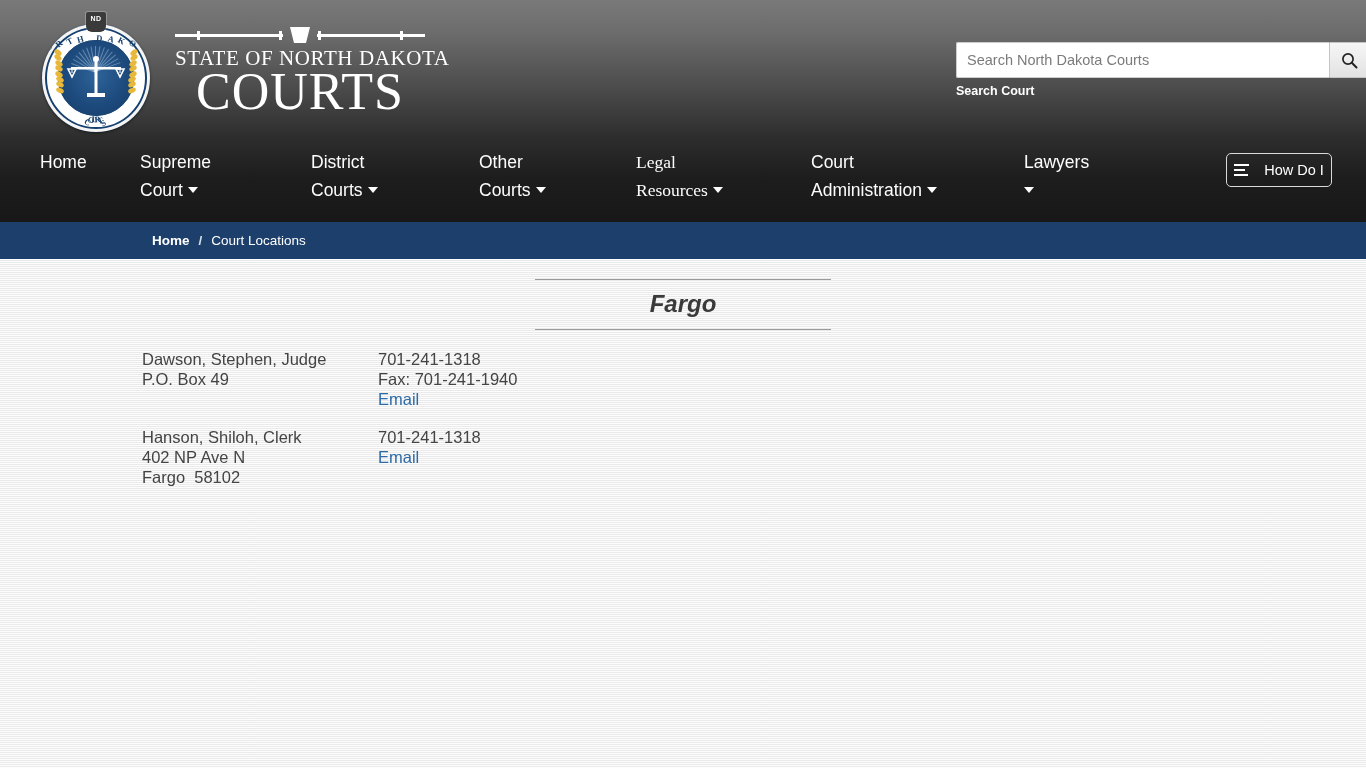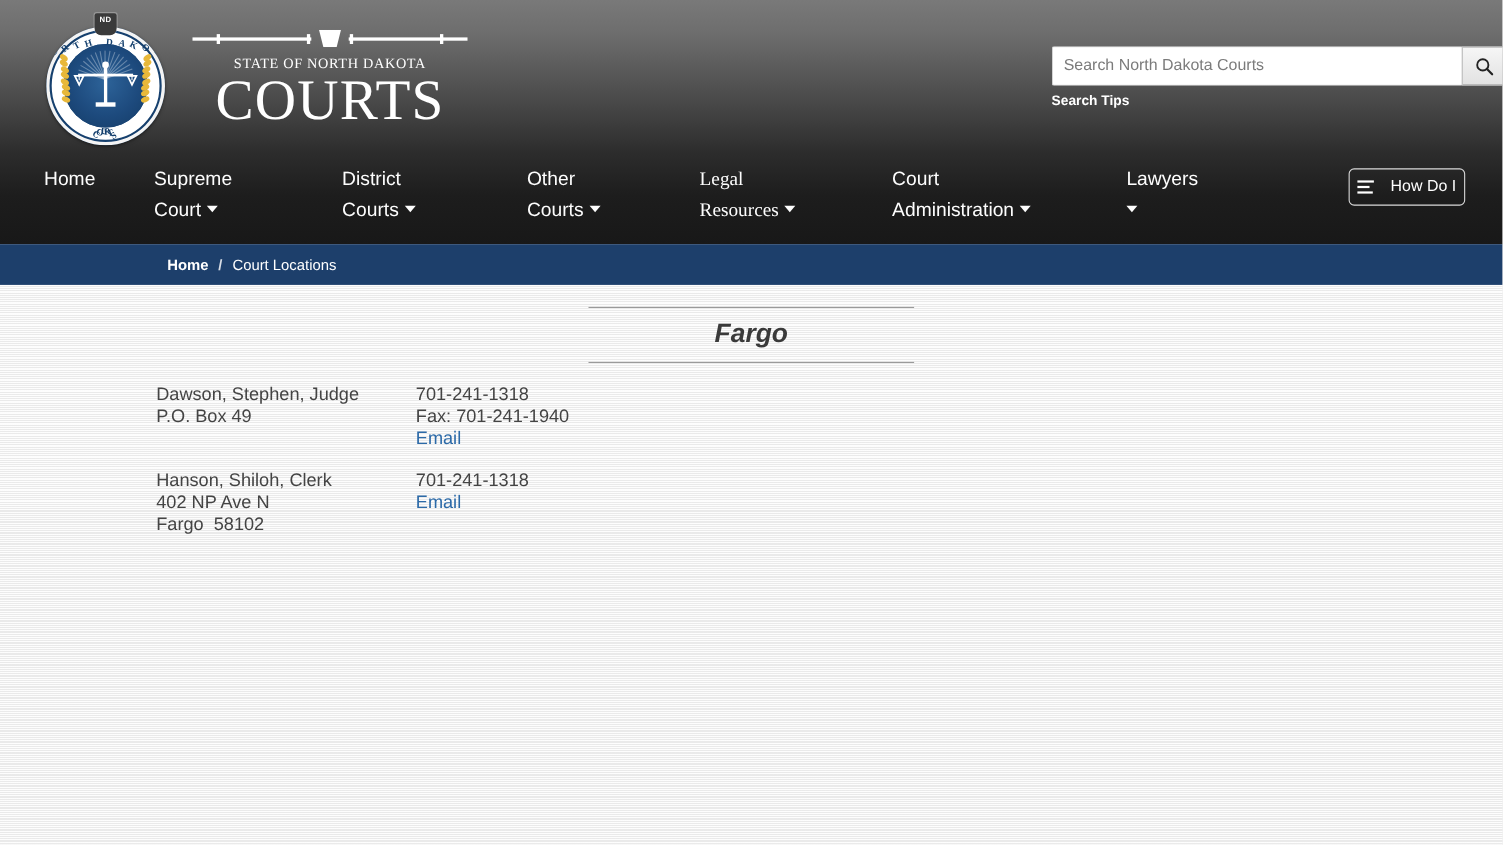--- a/index.html
+++ b/index.html
@@ -156,21 +156,21 @@
   .wm-rule .cup {
     position: absolute;
     left: 50%; top: 1px;
     margin-left: -10px;
     width: 20px; height: 16px;
     background: #fff;
     clip-path: polygon(0% 0%, 100% 0%, 80% 100%, 20% 100%);
   }
   .wm-state {
     font-family: "Liberation Serif", serif;
-    font-size: 13px;
+    font-size: 21px;
     letter-spacing: .6px;
     line-height: 24px;
     margin-top: 2px;
     white-space: nowrap;
   }
   .wm-courts {
     font-family: "Liberation Serif", serif;
     font-size: 52px;
     line-height: 52px;
     letter-spacing: 1px;
@@ -412,21 +412,21 @@
   <div class="search-area">
     <div class="search-row">
       <input class="search-input" type="text" placeholder="Search North Dakota Courts" style="">
       <button class="search-btn">
         <svg width="17" height="17" viewBox="0 0 17 17">
           <circle cx="7" cy="7" r="5.1" fill="none" stroke="#222" stroke-width="1.7"></circle>
           <line x1="10.8" y1="10.8" x2="15.5" y2="15.5" stroke="#222" stroke-width="2" stroke-linecap="round"></line>
         </svg>
       </button>
     </div>
-    <a class="search-tips" href="#">Search Tips</a>
+    <a class="search-tips" href="#">Search Court</a>
   </div>
 
   <nav class="main-nav">
 
     <a class="nav-item" href="#" style="left:40px;  width:95px;">
       <span>Home</span>
     </a>
 
     <a class="nav-item" href="#" style="left:140px; width:165px;">
       <span>Supreme</span>

